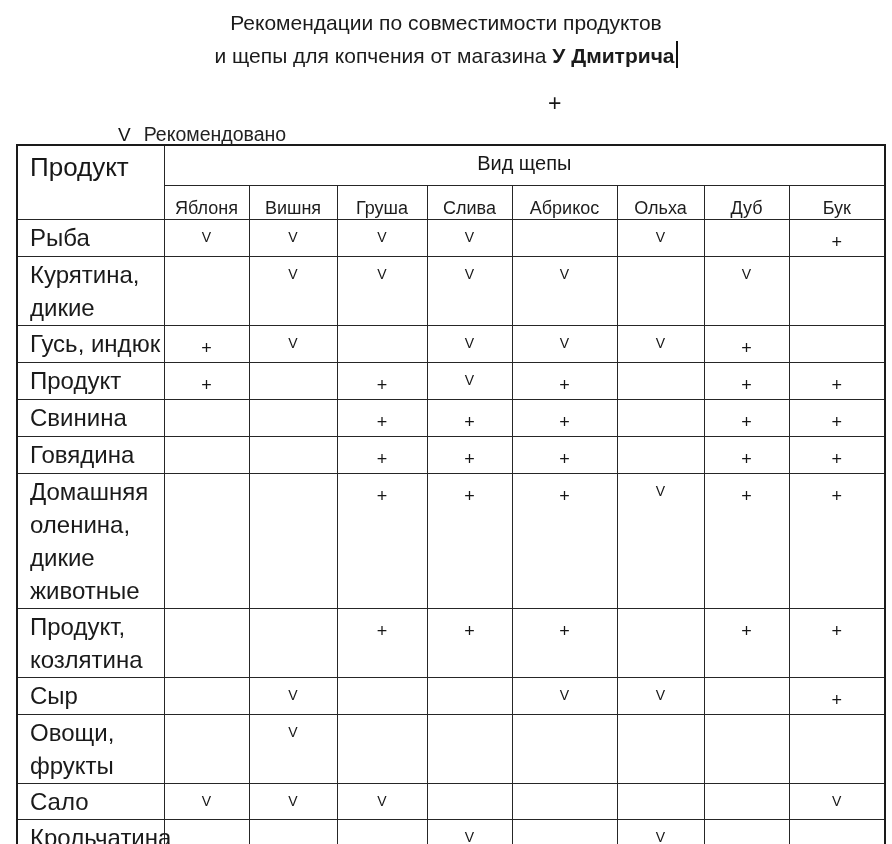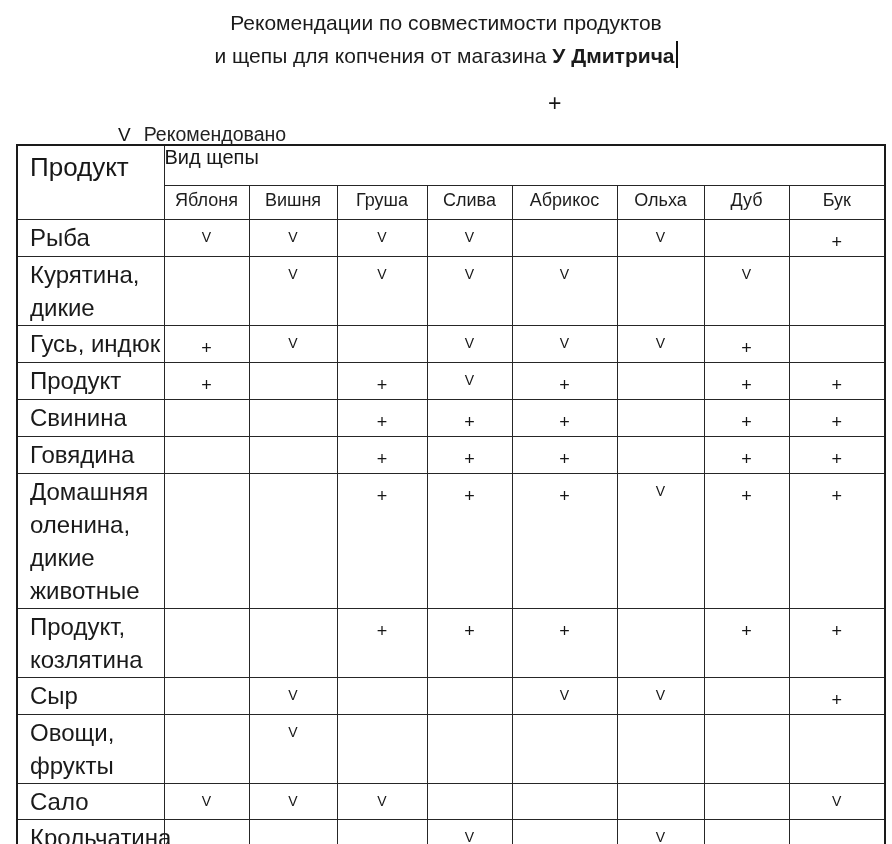--- a/index.html
+++ b/index.html
@@ -67,31 +67,32 @@
     vertical-align: top;
   }
   th.product-header {
     text-align: left;
     font-size: 26px;
     font-weight: 700;
     padding: 6px 6px 0 12px;
     color: #171717;
   }
   th.group-header {
-    text-align: left;
+    text-align: center;
     font-size: 20px;
     font-weight: 700;
     height: 40px;
+    padding-top: 6px;
     color: #171717;
   }
   th.chip-header {
     text-align: center;
     font-size: 18px;
     height: 34px;
-    padding-top: 4px;
+    padding-top: 12px;
     color: #1d1d1d;
   }
   th.product-cell {
     text-align: left;
     font-size: 24px;
     padding: 1px 6px 1px 12px;
     line-height: 33px;
     color: #1a1a1a;
     white-space: nowrap;
   }

